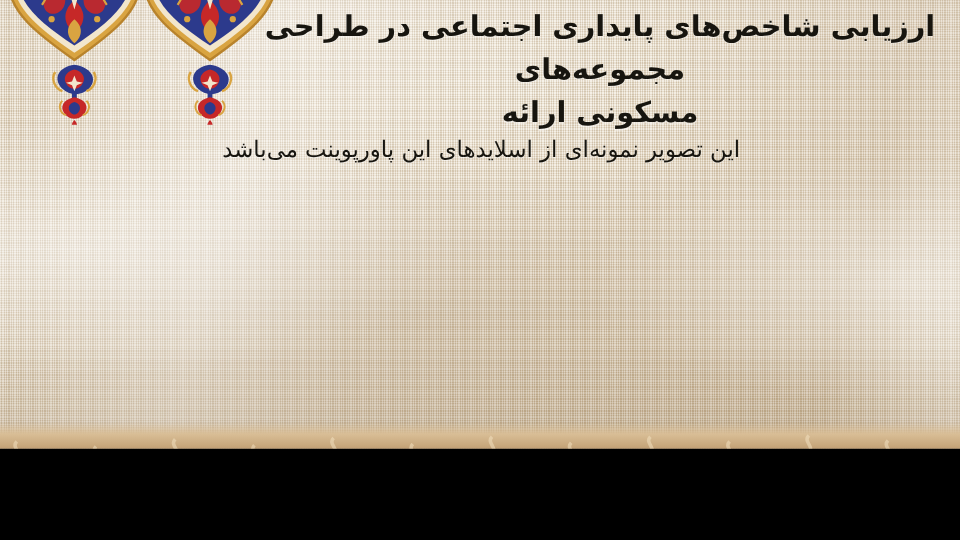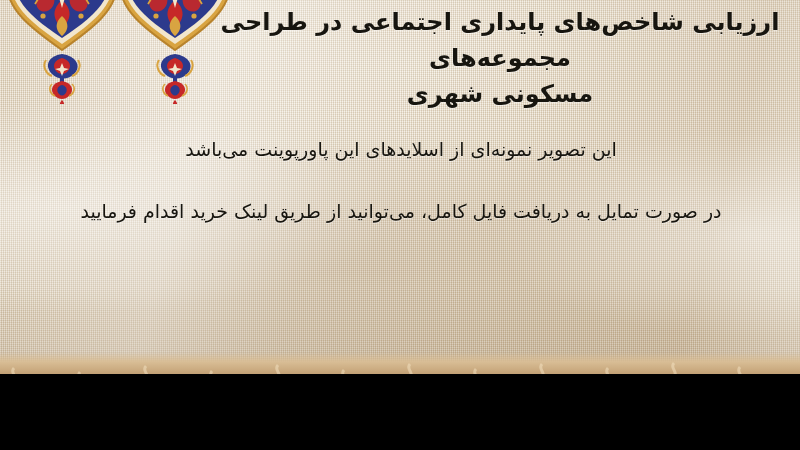--- a/index.html
+++ b/index.html
@@ -40,21 +40,21 @@
     font-size:24px;font-weight:bold;line-height:36px;color:#17150f;
     letter-spacing:0px;
     text-shadow:0 1px 0 rgba(255,255,255,.45);
   }
   .body-block{
     position:absolute;left:20px;top:106px;width:762px;
     direction:rtl;text-align:center;
     font-size:19px;line-height:38px;color:#17150f;
     text-shadow:0 1px 0 rgba(255,255,255,.40);
   }
-  .body-line{white-space:nowrap;margin-top:24px;}
+  .body-line{white-space:nowrap;}
 
   
   .black-band{
     position:absolute;left:0;top:368px;width:800px;height:82px;
     background:
       radial-gradient(120% 90% at 50% 0%, #141210 0%, #070605 55%, #000 100%);
   }
   .fringe{position:absolute;left:0;top:348px;width:800px;height:102px;}
   .cloth-edge{
     position:absolute;left:0;top:352px;width:800px;height:26px;
@@ -119,26 +119,25 @@
     </defs>
 
     <use href="#medallion" x="7" y="0"></use>
     <use href="#medallion" x="120" y="0"></use>
     <use href="#pendant" x="46" y="100"></use>
     <use href="#pendant" x="159" y="100"></use>
   </svg>
 
   <div class="title">
     <div>ارزیابی شاخص‌های پایداری اجتماعی در طراحی مجموعه‌های</div>
-    <div>مسکونی شهری</div>
+    <div>مسکونی ارائه</div>
   </div>
 
   <div class="body-block">
     <div class="body-line">این تصویر نمونه‌ای از اسلایدهای این پاورپوینت می‌باشد</div>
-    <div class="body-line">در صورت تمایل به دریافت فایل کامل، می‌توانید از طریق لینک خرید اقدام فرمایید</div>
   </div>
 
   <div class="black-band"></div>
   <div class="cloth-edge"></div>
 
   <svg class="fringe" viewBox="0 0 800 102">
     <defs>
       <linearGradient id="cordg" x1="0" y1="0" x2="0" y2="1">
         <parameter name="stop" offset="0%" stop-color="#f0dcba"></parameter>
         <parameter name="stop" offset="45%" stop-color="#d9b68a"></parameter>

